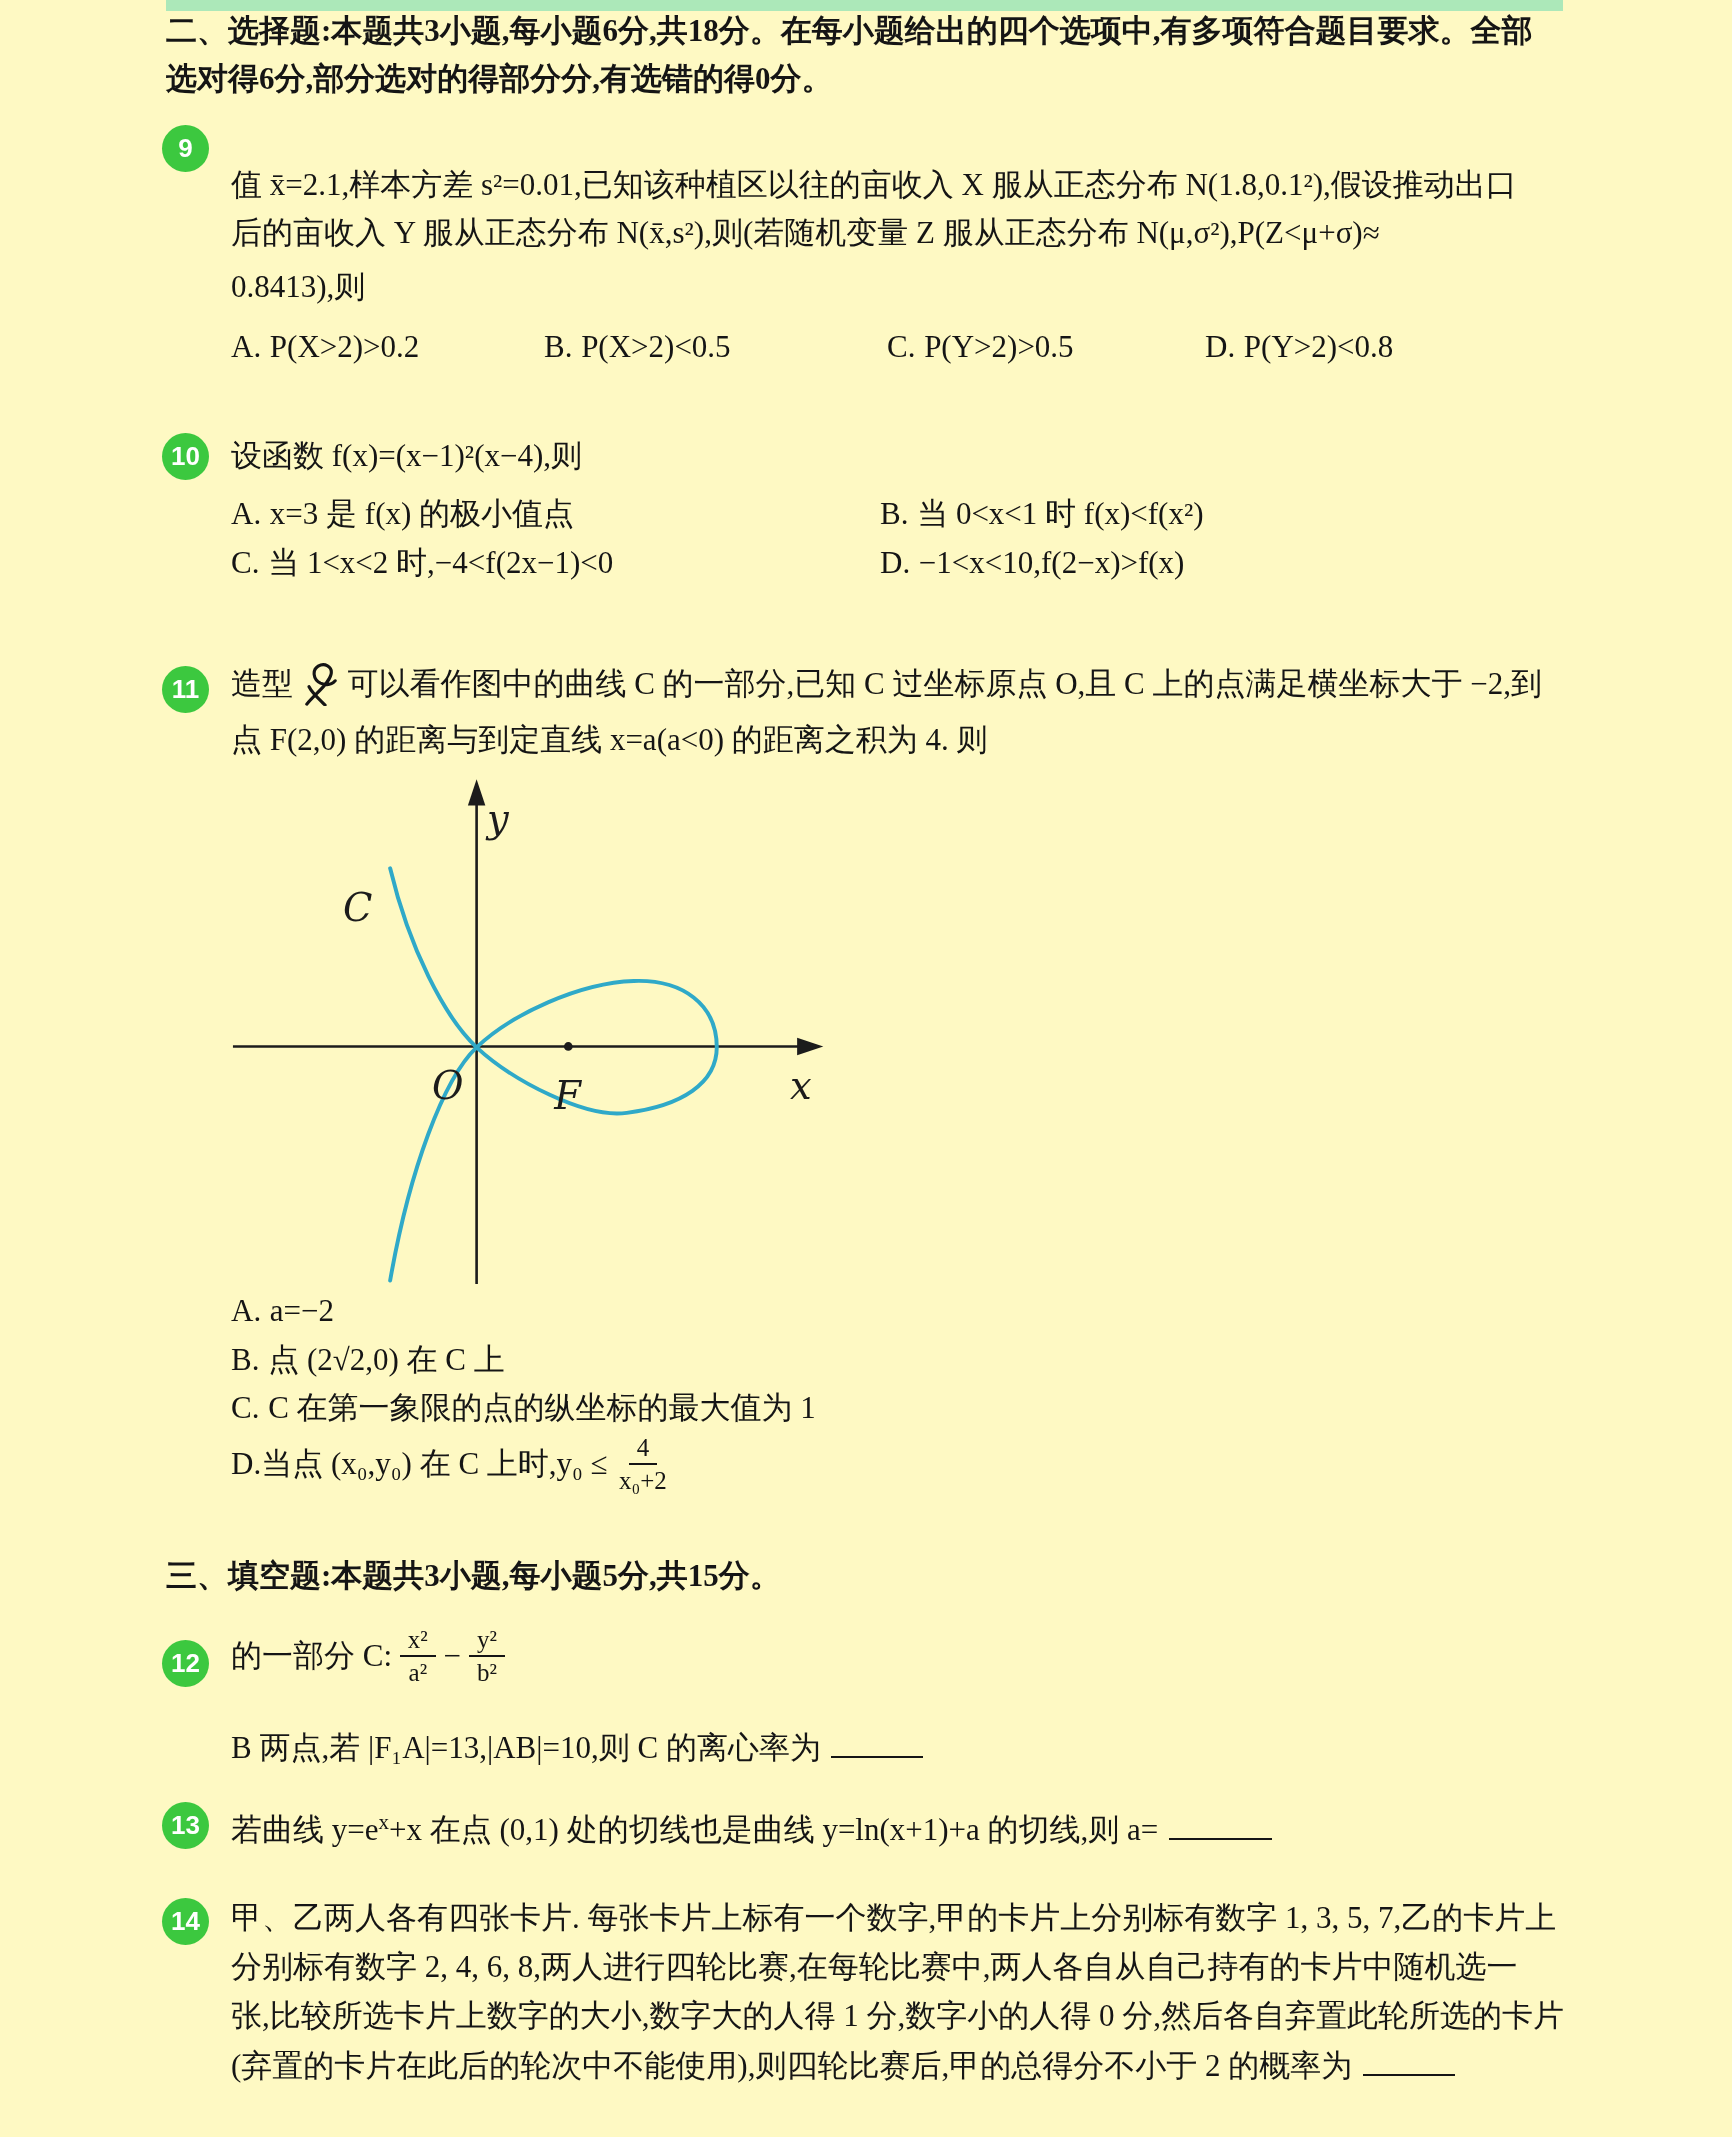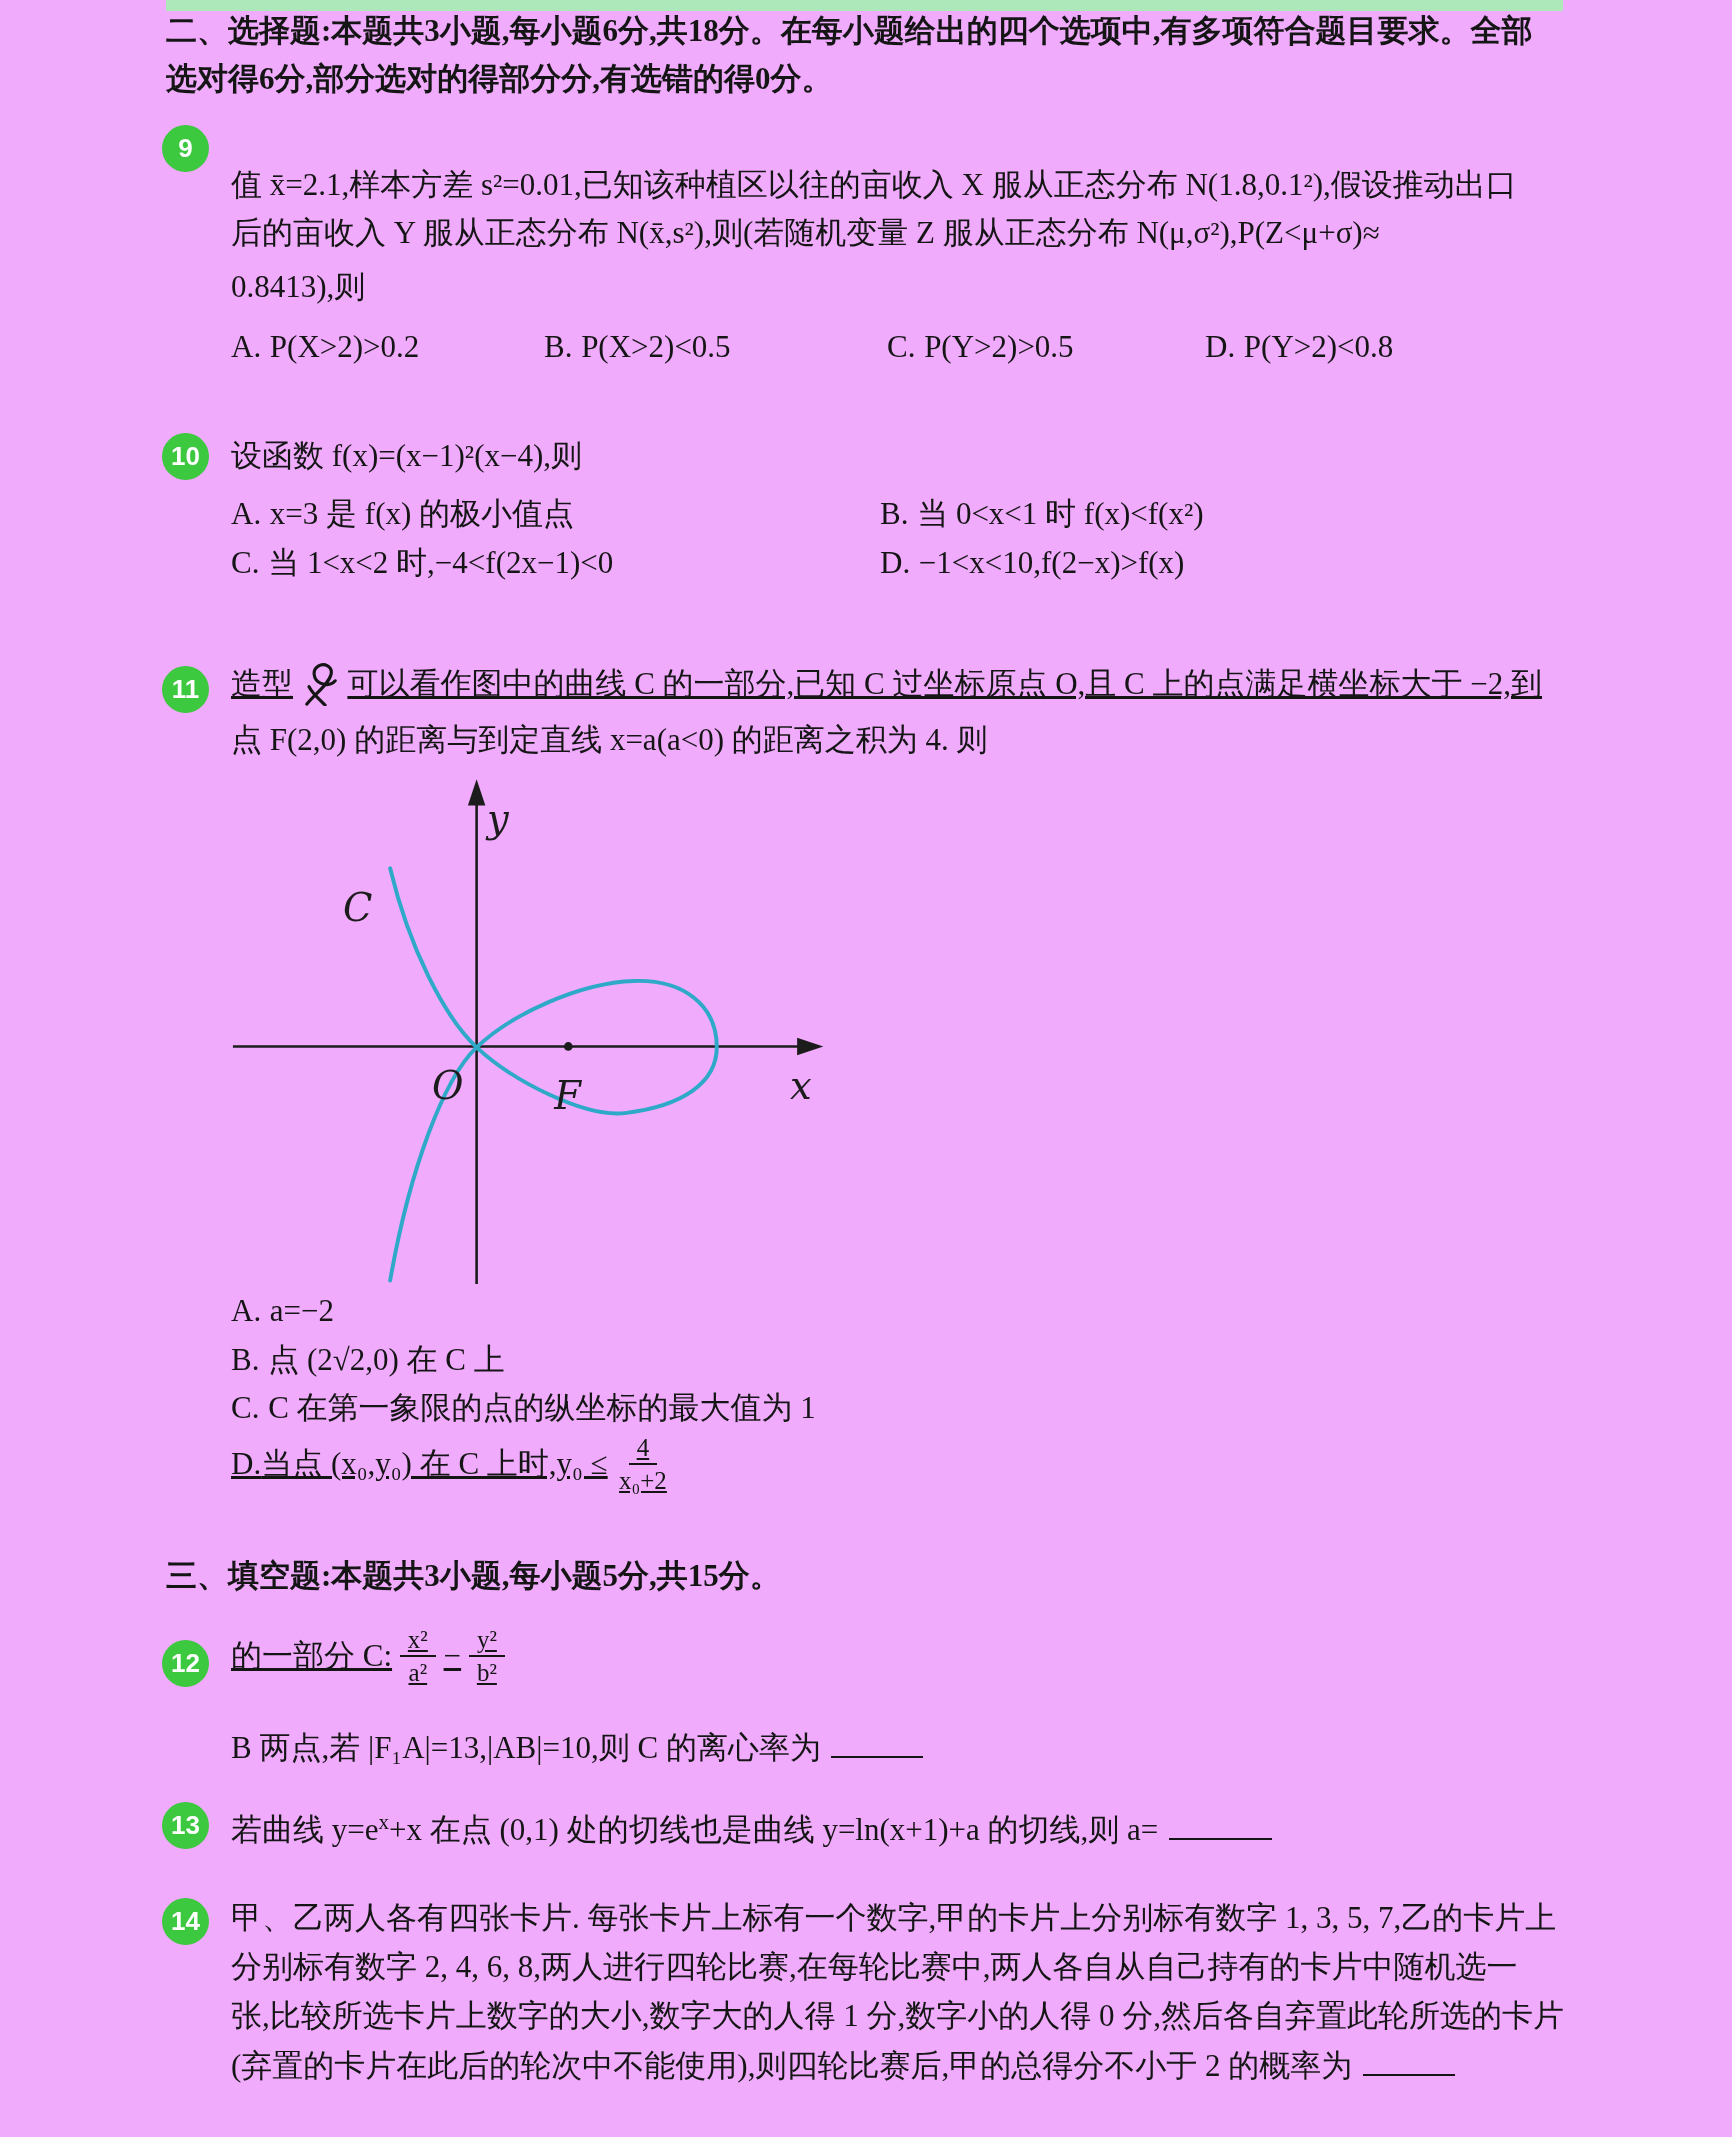--- a/index.html
+++ b/index.html
@@ -1,29 +1,29 @@
 <!DOCTYPE html>
 <html style="--ink: #151515; --badge: #3cc83f; --bar: #ace8b9; --curve: #2fa9c8; --axis: #1c1c1c;font-size:14px"><head>
 <meta charset="utf-8">
 <style>
   :root{
     --ink:#151515; --badge:#3cc83f; --bar:#ace8b9; --curve:#2fa9c8; --axis:#1c1c1c;
   }
   html,body{margin:0;padding:0;background:#ffffff;}
-  .page{position:relative;width:1733px;height:2137px;background:#f0abfc;overflow:hidden;
+  .page{position:relative;width:1733px;height:2137px;background:#fef9c3;overflow:hidden;
         font-family:"Liberation Serif","DejaVu Serif",serif;color:var(--ink);}
   .topbar{position:absolute;top:0;left:166px;width:1397px;height:11.4px;background:var(--bar);}
   .ln{position:absolute;left:231px;font-size:31px;line-height:40px;white-space:nowrap;}
   .hd{left:166px;font-weight:bold;font-size:31px;}
   .badge{position:absolute;left:162px;width:47px;height:47px;border-radius:50%;
          background:var(--badge);color:#ffffff;display:flex;align-items:center;justify-content:center;
          font-family:"Liberation Sans","DejaVu Sans",sans-serif;font-weight:bold;font-size:26px;}
   .opt{position:absolute;font-size:31px;line-height:40px;white-space:nowrap;}
   .opt .opt-label{margin-right:8.7px;}
-  .flexline{position:absolute;left:231px;display:flex;align-items:center;font-size:31px;white-space:nowrap;text-decoration:underline;}
+  .flexline{position:absolute;left:231px;display:flex;align-items:center;font-size:31px;white-space:nowrap;}
   .frac{display:inline-flex;flex-direction:column;align-items:center;text-align:center;
         font-size:25px;line-height:1.25;margin:0 7.9px;}
   .frac .fn{padding:0 7.9px;border-bottom:2.6px solid var(--ink);}
   .frac .fd{padding:0 3.5px;}
   .blank{display:inline-block;border-bottom:2.6px solid var(--ink);height:30px;margin-left:10.5px;}
   .figure{position:absolute;left:231px;top:767px;width:603px;height:524px;}
   .figure .axis{stroke:var(--axis);stroke-width:3;fill:none;}
   .figure .arrow{fill:var(--axis);stroke:none;}
   .figure .curve{stroke:var(--curve);stroke-width:4.5;fill:none;stroke-linecap:round;}
   .figure text{font-family:"DejaVu Serif","Liberation Serif",serif;font-style:italic;font-size:44px;fill:var(--axis);}

